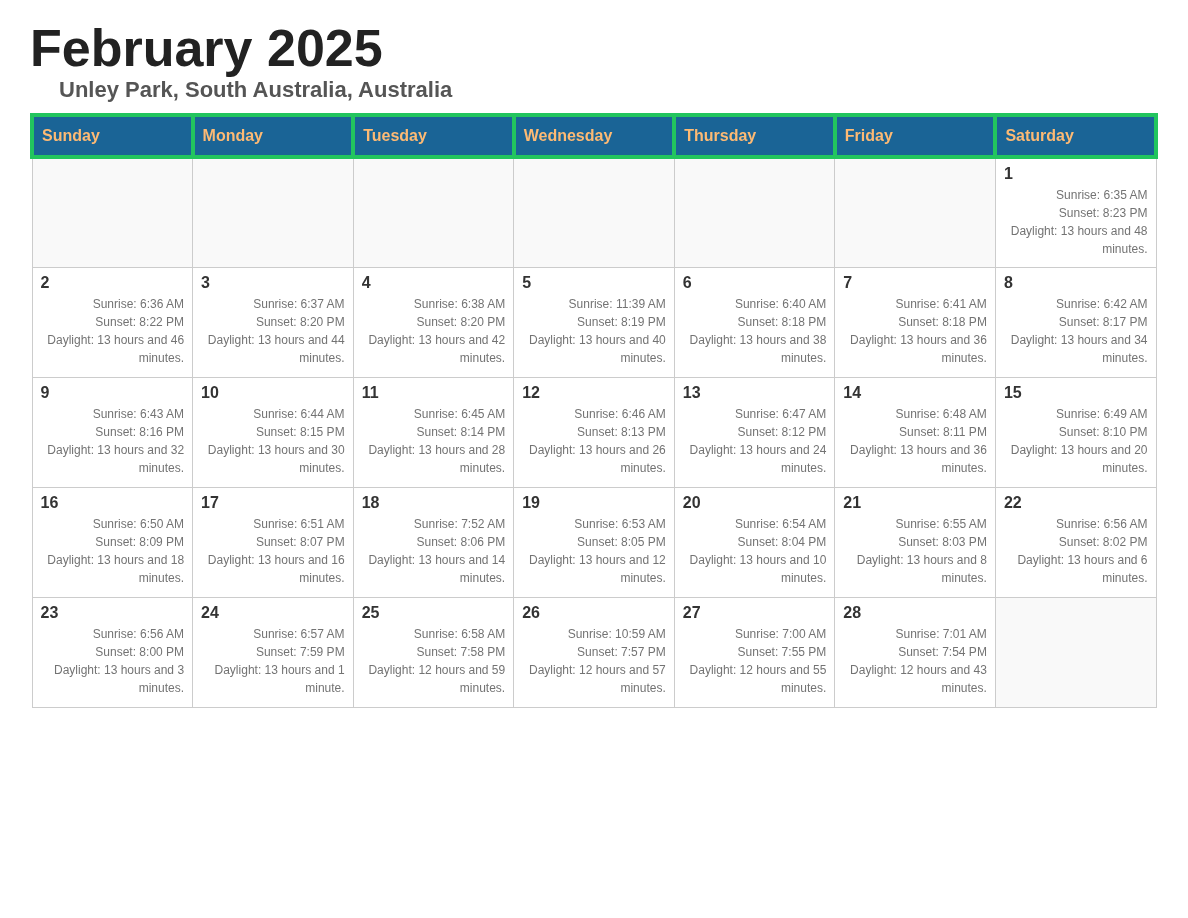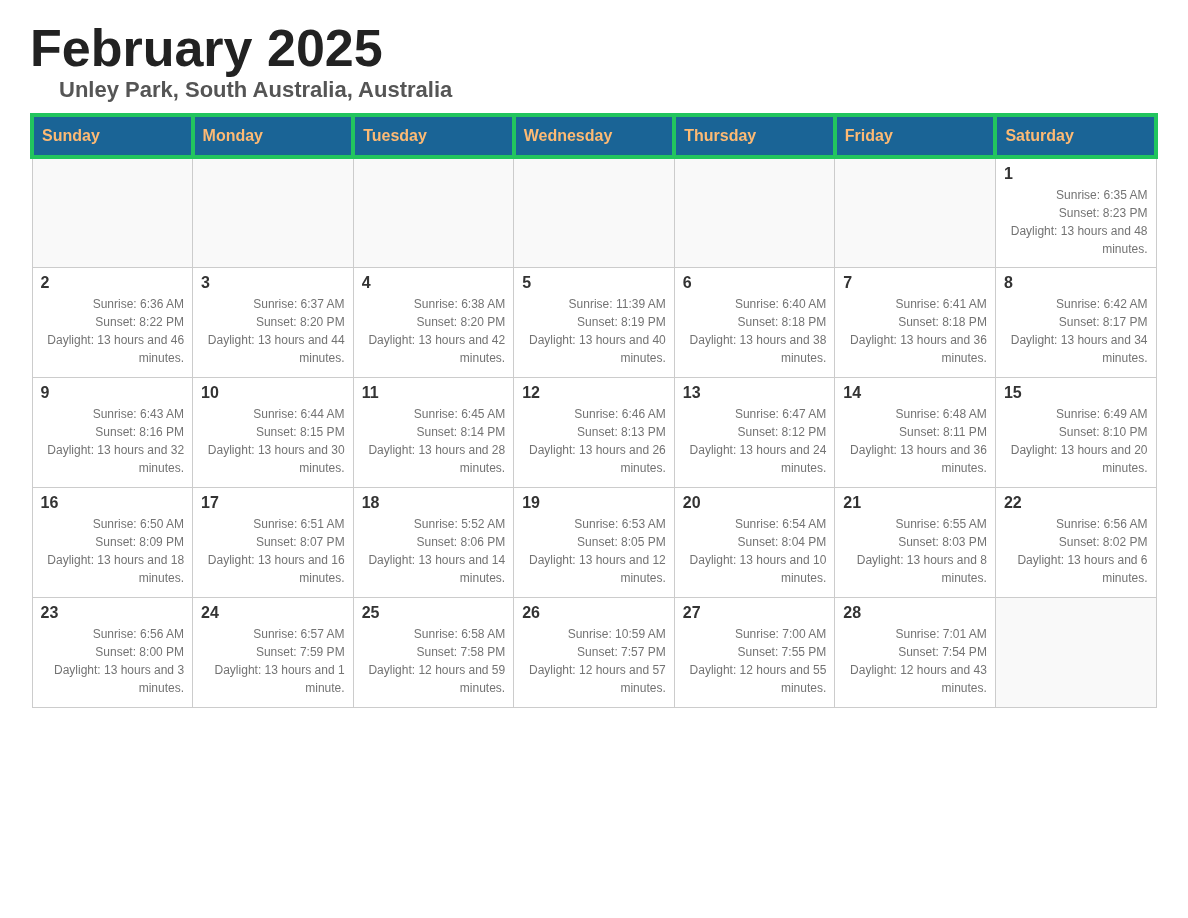--- a/index.html
+++ b/index.html
@@ -258,21 +258,21 @@
           <div class="day-number">17</div>
           <div class="day-info">
             <div>Sunrise: 6:51 AM</div>
             <div>Sunset: 8:07 PM</div>
             <div>Daylight: 13 hours and 16 minutes.</div>
           </div>
         </td>
         <td>
           <div class="day-number">18</div>
           <div class="day-info">
-            <div>Sunrise: 5:52 AM</div>
+            <div>Sunrise: 7:52 AM</div>
             <div>Sunset: 8:06 PM</div>
             <div>Daylight: 13 hours and 14 minutes.</div>
           </div>
         </td>
         <td>
           <div class="day-number">19</div>
           <div class="day-info">
             <div>Sunrise: 6:53 AM</div>
             <div>Sunset: 8:05 PM</div>
             <div>Daylight: 13 hours and 12 minutes.</div>

